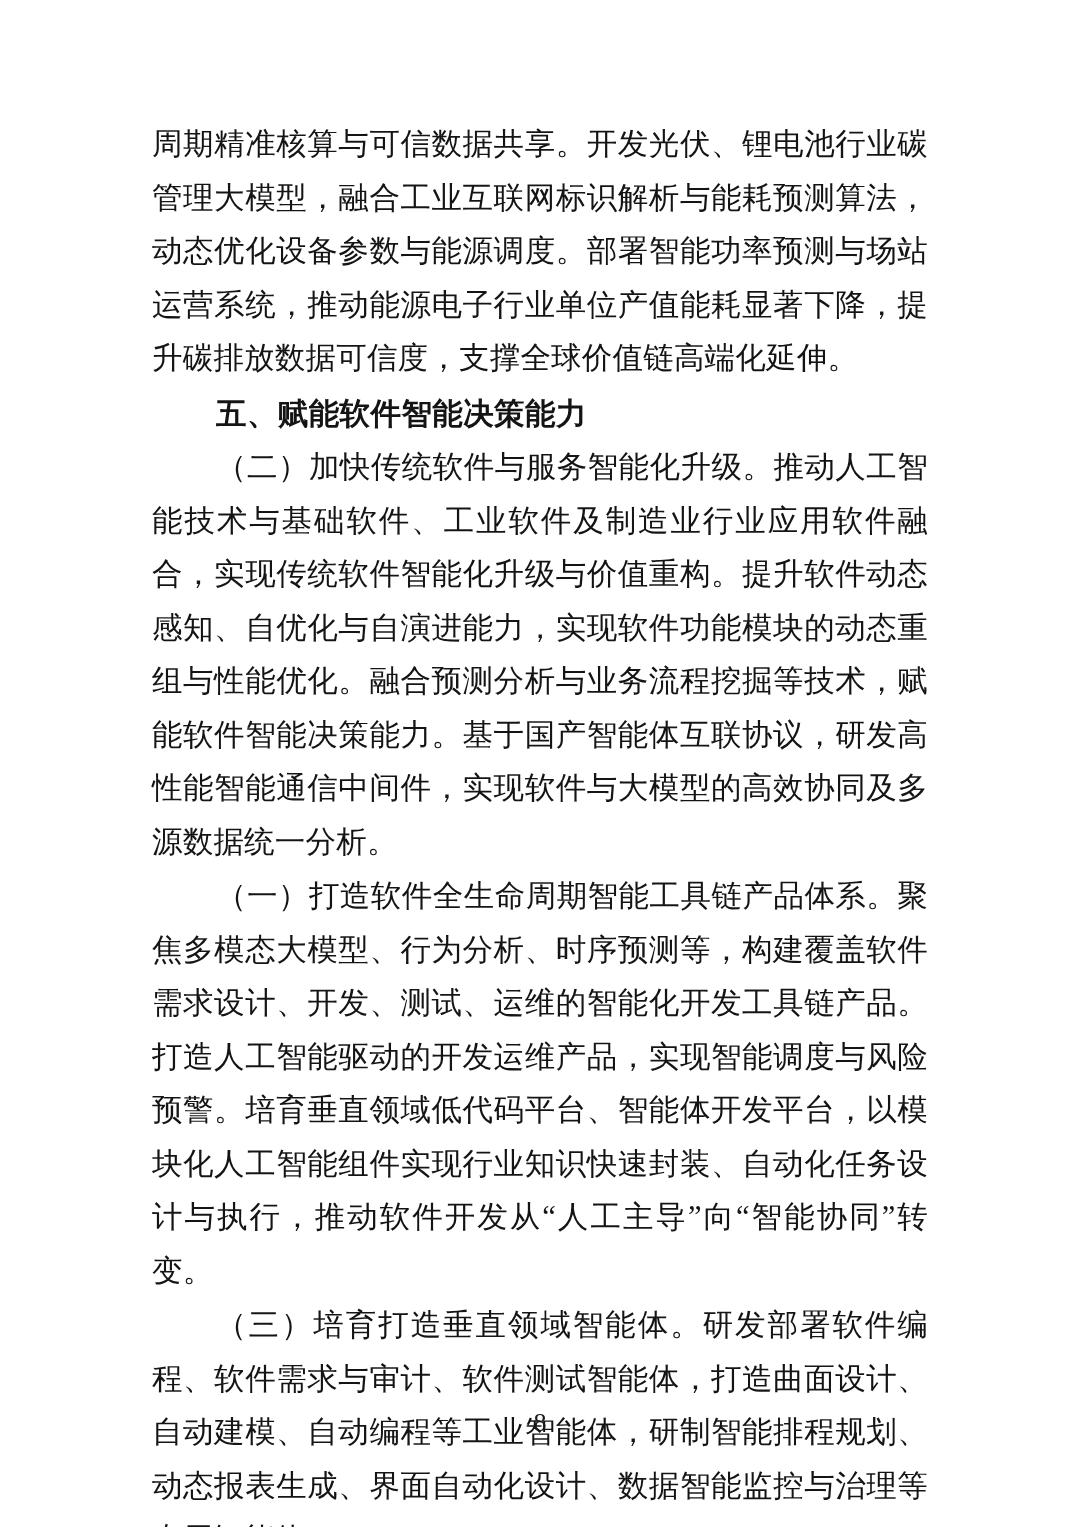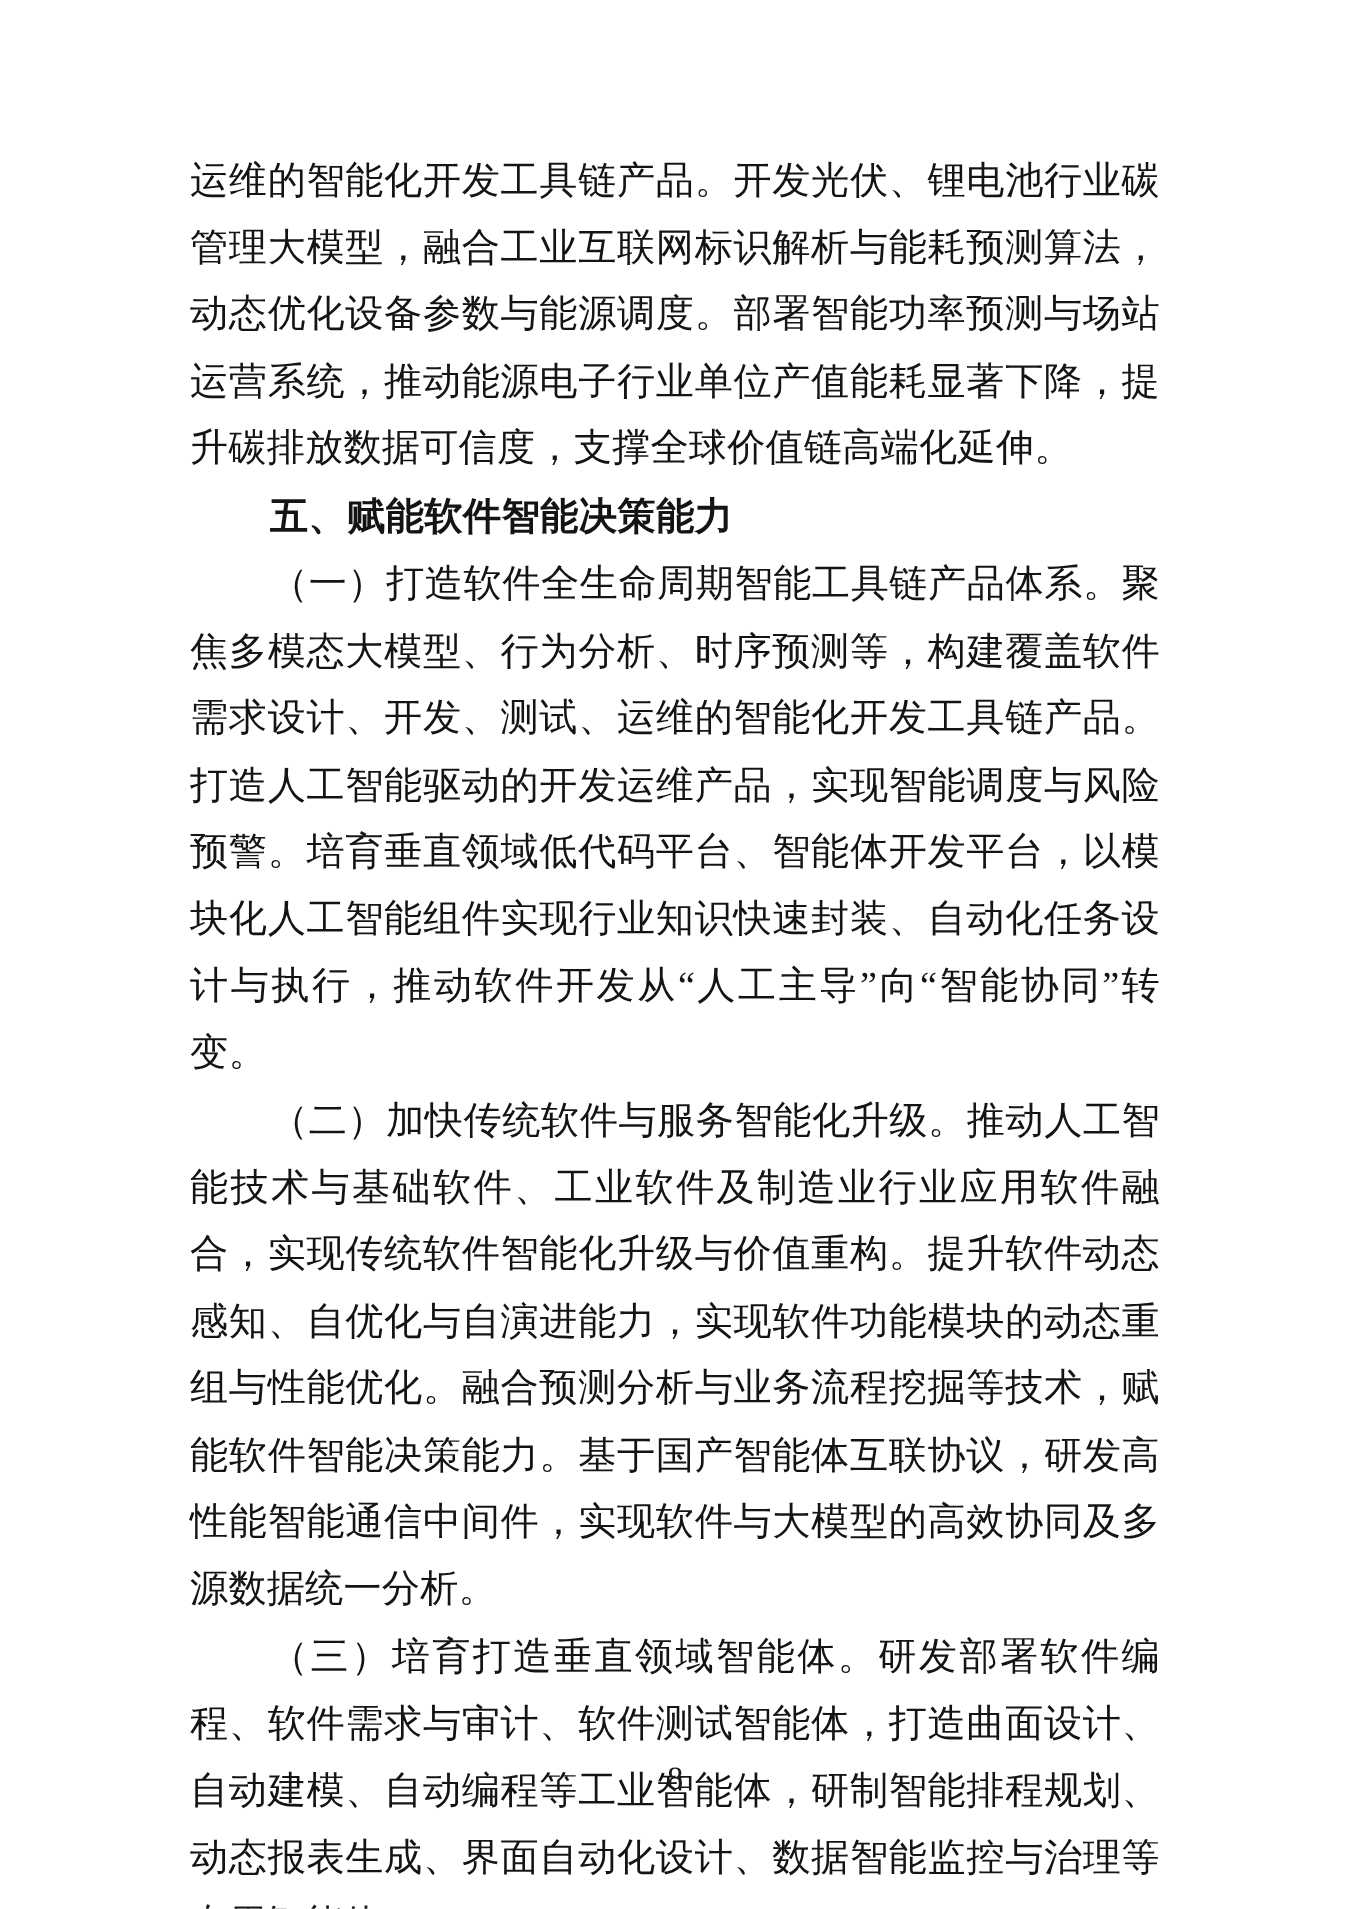--- a/index.html
+++ b/index.html
@@ -58,26 +58,26 @@
     font-family: "Liberation Serif", "DejaVu Serif", serif;
     color: #1a1a1a;
   }
 </style>
 </head>
 <body>
 
 <div class="page">
   <div class="doc-body">
 
-    <p class="para">运维的智能化开发工具链产品。开发光伏、锂电池行业碳管理大模型，融合工业互联网标识解析与能耗预测算法，动态优化设备参数与能源调度。部署智能功率预测与场站运营系统，推动能源电子行业单位产值能耗显著下降，提升碳排放数据可信度，支撑全球价值链高端化延伸。</p>
+    <p class="para">周期精准核算与可信数据共享。开发光伏、锂电池行业碳管理大模型，融合工业互联网标识解析与能耗预测算法，动态优化设备参数与能源调度。部署智能功率预测与场站运营系统，推动能源电子行业单位产值能耗显著下降，提升碳排放数据可信度，支撑全球价值链高端化延伸。</p>
 
     <h2 class="section-heading">五、赋能软件智能决策能力</h2>
 
+    <p class="para indent">（二）加快传统软件与服务智能化升级。推动人工智能技术与基础软件、工业软件及制造业行业应用软件融合，实现传统软件智能化升级与价值重构。提升软件动态感知、自优化与自演进能力，实现软件功能模块的动态重组与性能优化。融合预测分析与业务流程挖掘等技术，赋能软件智能决策能力。基于国产智能体互联协议，研发高性能智能通信中间件，实现软件与大模型的高效协同及多源数据统一分析。</p>
+
     <p class="para indent">（一）打造软件全生命周期智能工具链产品体系。聚焦多模态大模型、行为分析、时序预测等，构建覆盖软件需求设计、开发、测试、运维的智能化开发工具链产品。打造人工智能驱动的开发运维产品，实现智能调度与风险预警。培育垂直领域低代码平台、智能体开发平台，以模块化人工智能组件实现行业知识快速封装、自动化任务设计与执行，推动软件开发从“人工主导”向“智能协同”转变。</p>
-
-    <p class="para indent">（二）加快传统软件与服务智能化升级。推动人工智能技术与基础软件、工业软件及制造业行业应用软件融合，实现传统软件智能化升级与价值重构。提升软件动态感知、自优化与自演进能力，实现软件功能模块的动态重组与性能优化。融合预测分析与业务流程挖掘等技术，赋能软件智能决策能力。基于国产智能体互联协议，研发高性能智能通信中间件，实现软件与大模型的高效协同及多源数据统一分析。</p>
 
     <p class="para indent">（三）培育打造垂直领域智能体。研发部署软件编程、软件需求与审计、软件测试智能体，打造曲面设计、自动建模、自动编程等工业智能体，研制智能排程规划、动态报表生成、界面自动化设计、数据智能监控与治理等专用智能体。</p>
 
   </div>
 </div>
 
 <div class="page-number">8</div>
 
 </body></html>

